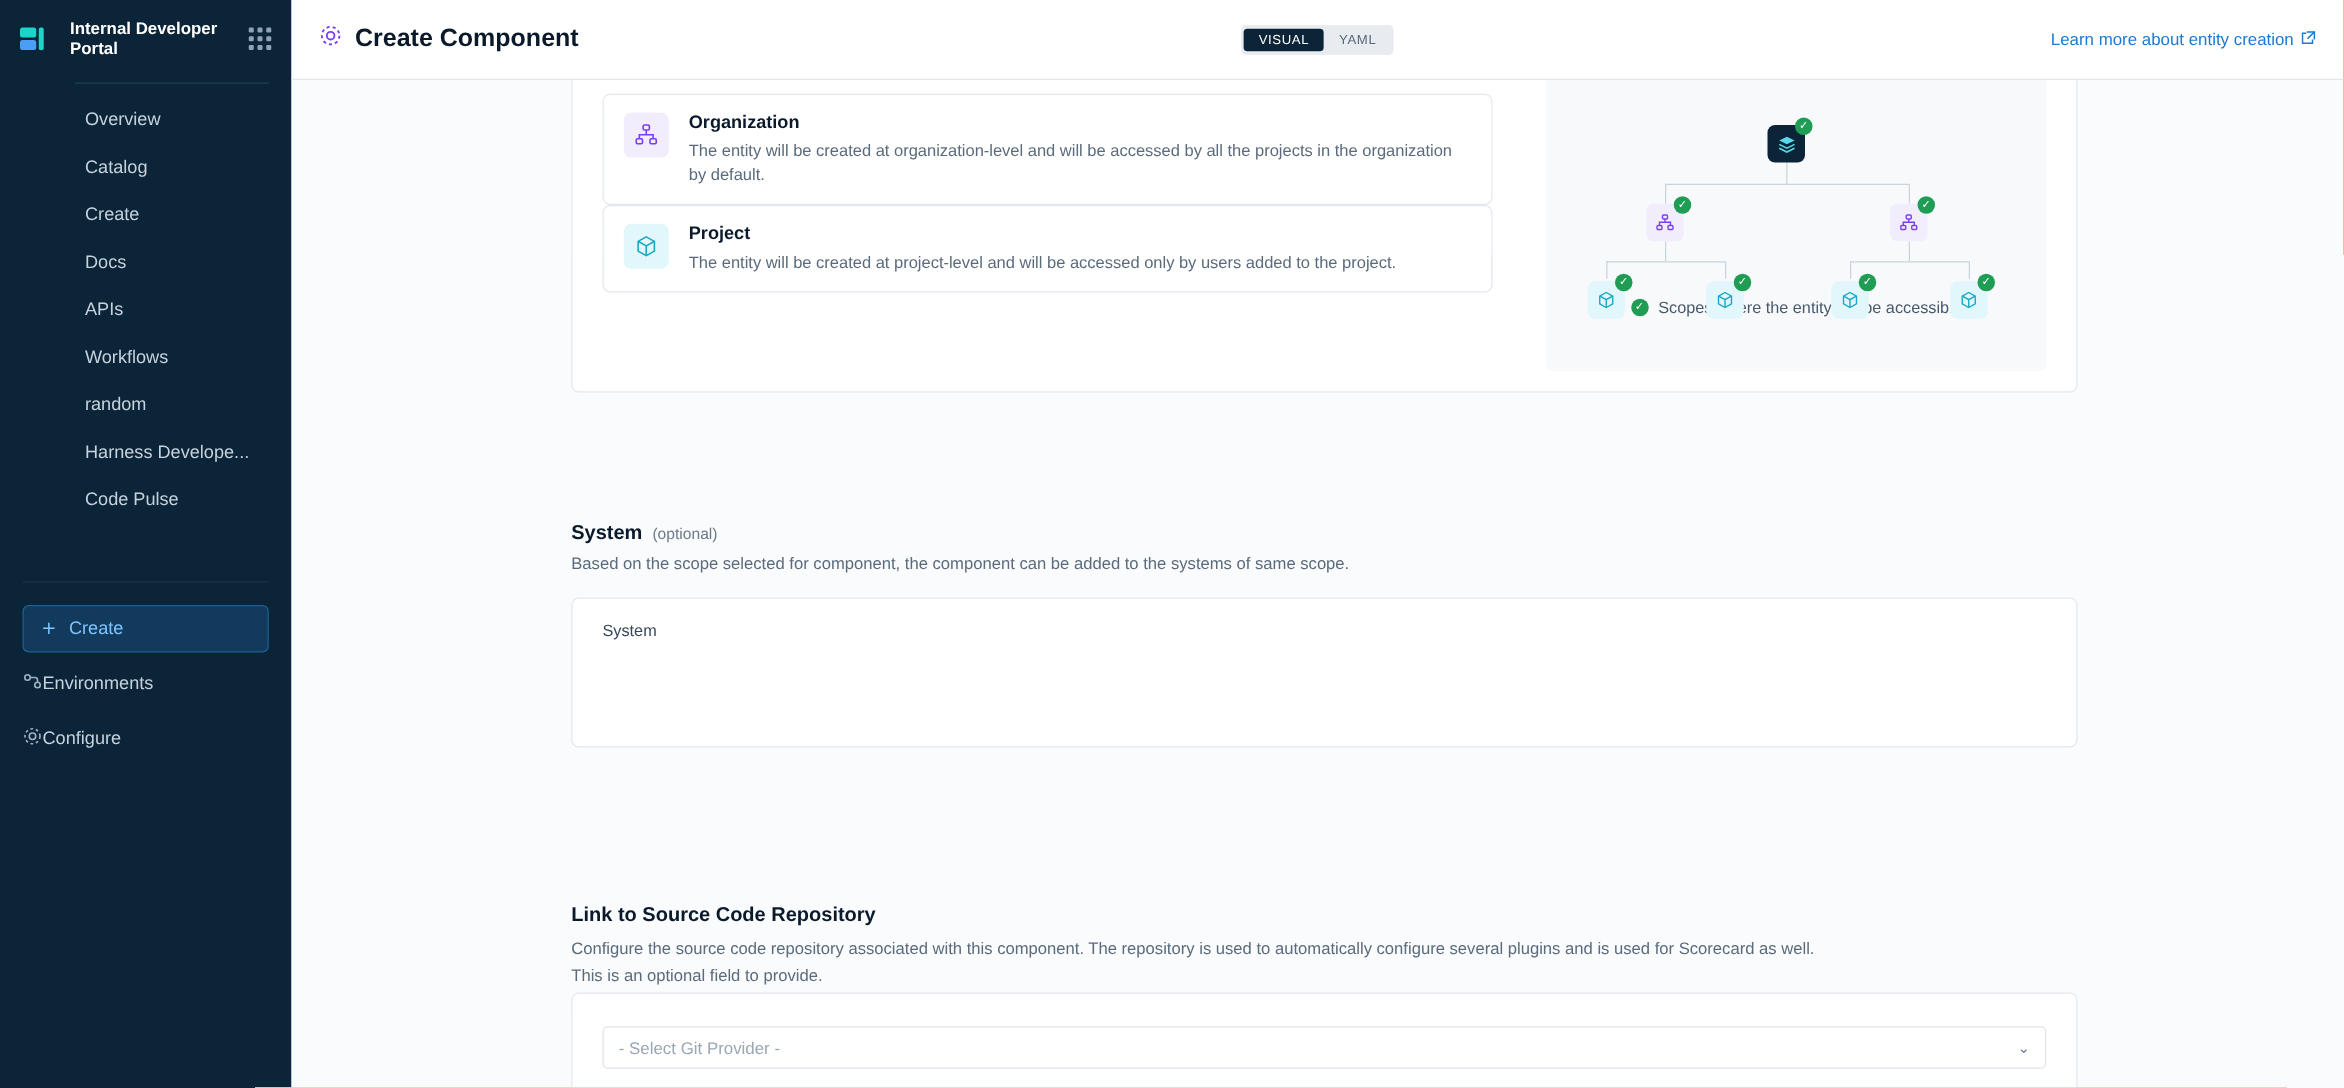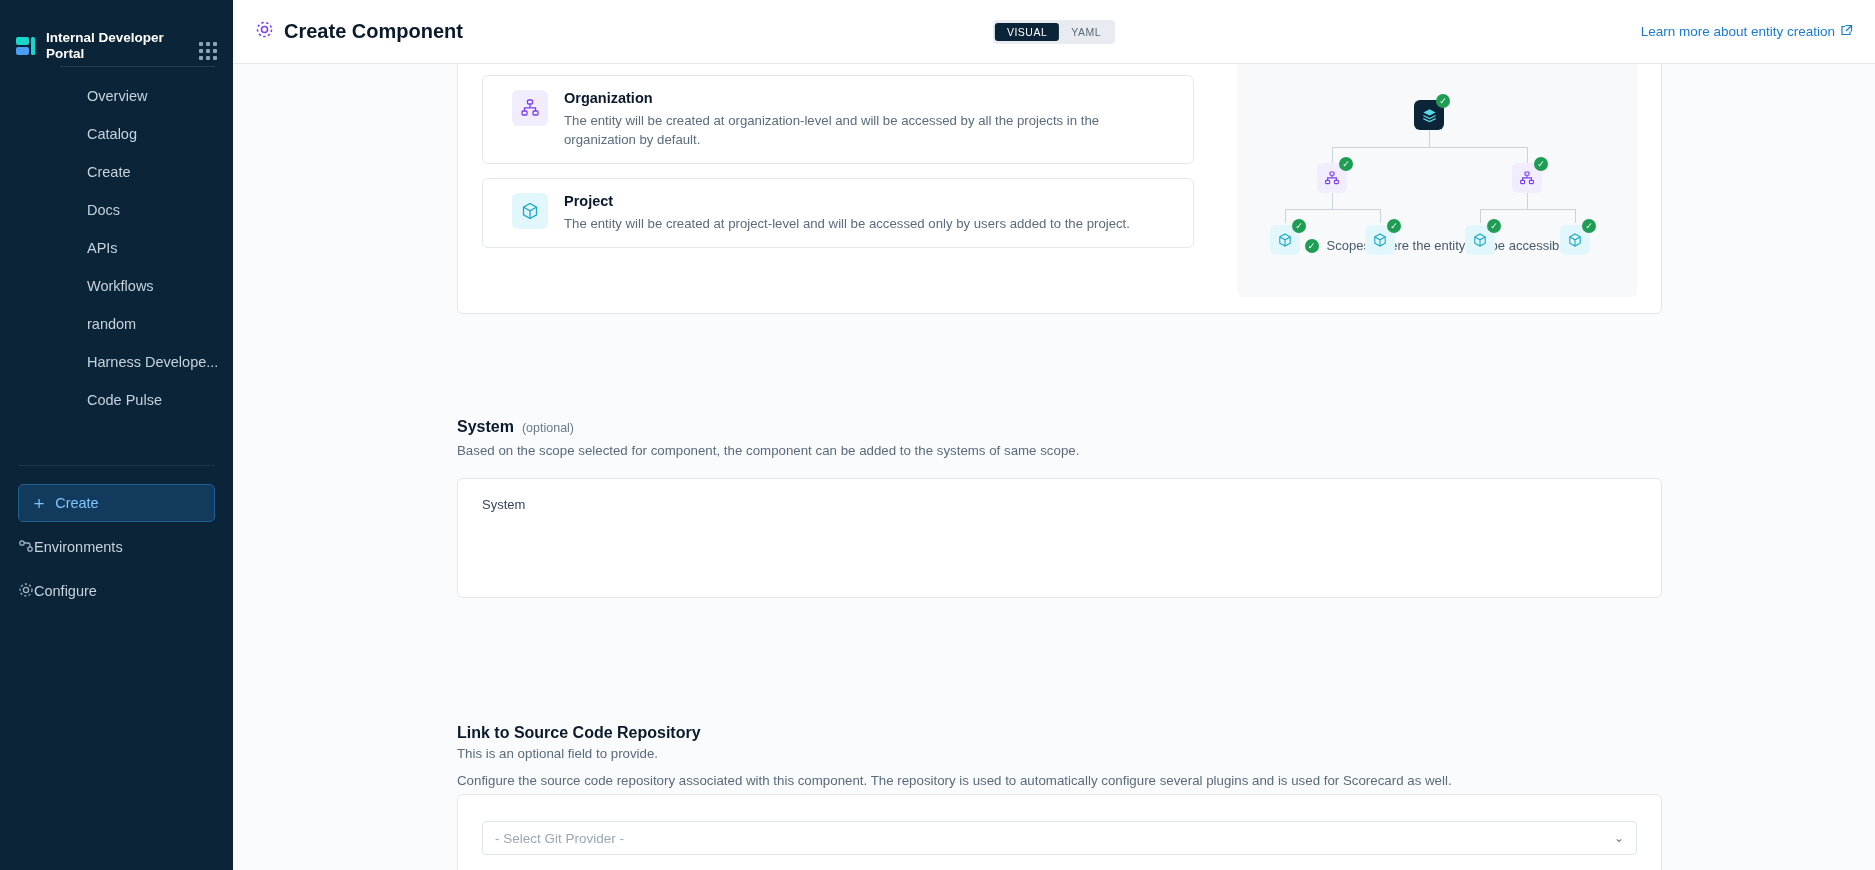--- a/index.html
+++ b/index.html
@@ -16,22 +16,23 @@
     width: 233px;
     height: 870px;
     background: #0b2437;
     color: #cfd8e3;
     flex: 0 0 233px;
     position: relative;
   }
   .sidebar-header {
     height: 62px;
     display: flex;
-    align-items: flex-end;
+    align-items: center;
     padding: 0 14px;
+    gap: 10px;
   }
   .logo-mark {
     width: 32px; height: 32px;
     border-radius: 6px;
     background: #0b2437;
     display: flex; align-items: center; justify-content: center;
     flex: 0 0 32px;
   }
   .logo-mark svg { display: block; }
   .logo-text {
@@ -57,21 +58,21 @@
   .sidebar-sep {
     height: 1px;
     background: #233d52;
     margin: 4px 18px 10px 60px;
   }
   .nav-list { padding: 0 0 0 0; }
   .nav-item {
     height: 38px;
     display: flex;
     align-items: center;
-    padding-left: 87px;
+    padding-left: 68px;
     font-size: 14.5px;
     color: #c6d2de;
     cursor: pointer;
   }
   .sidebar-divider-2 {
     height: 1px; background: #1d3449; margin: 0 18px;
   }
   .create-btn {
     margin: 18px 18px 0 18px;
     height: 38px;
@@ -164,24 +165,23 @@
     width: 1205px;
     background: #ffffff;
     border: 1px solid #e4e8ee;
     border-radius: 6px;
     height: 310px;
   }
   .scope-left { position: absolute; left: 24px; top: 70px; width: 712px; }
   .opt-card {
     border: 1px solid #e4e8ee;
     border-radius: 6px;
-    padding: 14px 29px;
+    padding: 14px 16px;
     display: flex;
     gap: 16px;
-    margin-bottom: 14px;
     background: #fff;
   }
   .opt-icon {
     width: 36px; height: 36px; border-radius: 6px;
     display: flex; align-items: center; justify-content: center;
     flex: 0 0 36px;
   }
   .opt-icon.purple { background: #f1edfd; }
   .opt-icon.cyan { background: #e2f7fb; }
   .opt-title { font-size: 14.5px; font-weight: bold; color: #0b1a2b; margin-bottom: 5px; }
@@ -558,22 +558,22 @@
       <div class="sec-sub">Based on the scope selected for component, the component can be added to the systems of same scope.</div>
     </div>
 
     <div class="system-card">
       <div class="field-label">System</div>
     </div>
 
 
     <div class="repo-head">
       <div class="repo-title">Link to Source Code Repository</div>
+      <div class="repo-sub">Configure the source code repository associated with this component. The repository is used to automatically configure several plugins and is used for Scorecard as well.</div>
       <div class="repo-sub" style="margin-top:2px;">This is an optional field to provide.</div>
-      <div class="repo-sub">Configure the source code repository associated with this component. The repository is used to automatically configure several plugins and is used for Scorecard as well.</div>
     </div>
 
     <div class="repo-card">
       <div class="repo-select">
         <span>- Select Git Provider -</span>
         <span class="chev">⌄</span>
       </div>
     </div>
 
   </div>

